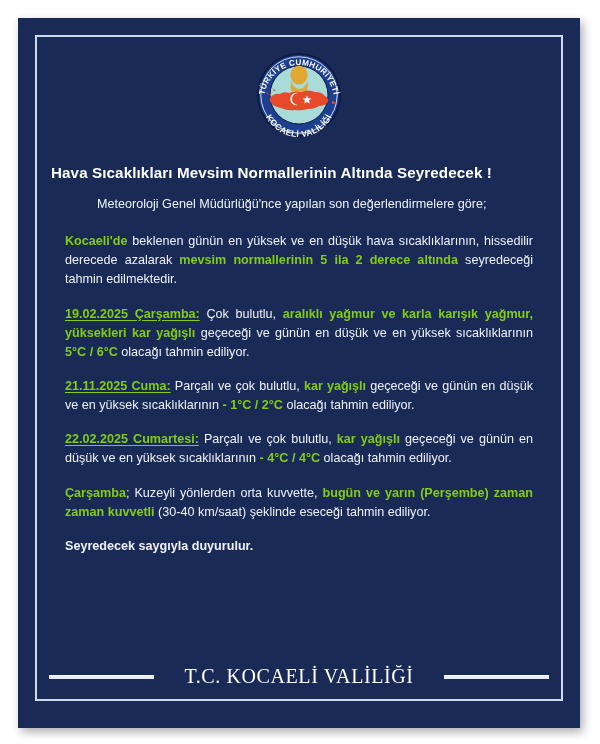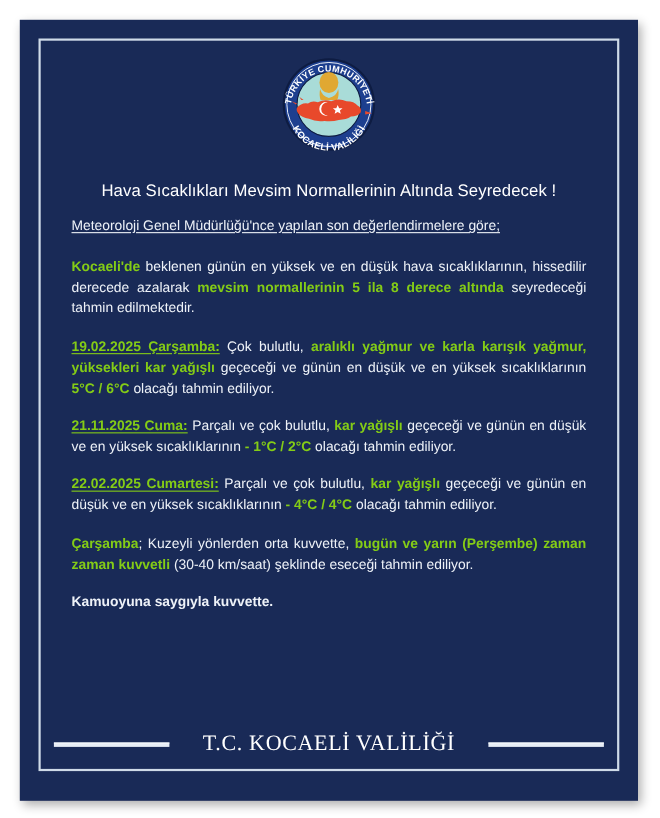--- a/index.html
+++ b/index.html
@@ -62,23 +62,22 @@
     padding-top: 8px;
     padding-bottom: 6px;
   }
   #emblem {
     display: inline-block;
     line-height: 0;
   }
 
   
   .headline {
-    text-align: center;
     color: #ffffff;
-    font-weight: normal;
+    font-weight: bold;
     font-size: 15.2px;
     letter-spacing: 0.1px;
     margin: 12px 0 0 0;
     padding: 0 4px;
   }
 
   
   .body-col {
     padding: 0 18px 0 18px;
     margin-top: 14px;
@@ -88,23 +87,23 @@
     color: #eef2f8;
     font-size: 12.6px;
     line-height: 1.52;
     text-align: justify;
     text-justify: inter-word;
     margin: 0 0 15px 0;
   }
   p.para:last-child { margin-bottom: 0; }
 
   p.lead {
-    text-decoration: underline;
     text-underline-offset: 2px;
     margin-bottom: 18px;
+    margin-left: 32px;
   }
 
   .b { font-weight: bold; color: #84cc16; }
   .u { text-decoration: underline; text-underline-offset: 2px; }
 
   .tight { margin-bottom: 14px; }
 
   
   #footer {
     position: absolute;
@@ -187,32 +186,32 @@
           </svg>
         </span>
       </div>
 
       <h1 class="headline">Hava Sıcaklıkları Mevsim Normallerinin Altında Seyredecek !</h1>
 
       <div class="body-col">
 
         <p class="para lead">Meteoroloji Genel Müdürlüğü'nce yapılan son değerlendirmelere göre;</p>
 
-        <p class="para"><span class="b">Kocaeli'de</span><span> beklenen günün en yüksek ve en düşük hava sıcaklıklarının, hissedilir derecede azalarak </span><span class="b">mevsim normallerinin 5 ila 8 derece altında</span><span> seyredeceği tahmin edilmektedir.</span></p>
+        <p class="para"><span class="b">Kocaeli'de</span><span> beklenen günün en yüksek ve en düşük hava sıcaklıklarının, hissedilir derecede azalarak </span><span class="b">mevsim normallerinin 5 ila 2 derece altında</span><span> seyredeceği tahmin edilmektedir.</span></p>
 
         <p class="para"><span class="b u">19.02.2025 Çarşamba:</span><span> Çok bulutlu, </span><span class="b">aralıklı yağmur ve karla karışık yağmur, yüksekleri kar yağışlı</span><span> geçeceği ve günün en düşük ve en yüksek sıcaklıklarının </span><span class="b">5°C / 6°C</span><span> olacağı tahmin ediliyor.</span></p>
 
 
         <p class="para"><span class="b u">21.11.2025 Cuma:</span><span> Parçalı ve çok bulutlu, </span><span class="b">kar yağışlı</span><span> geçeceği ve günün en düşük ve en yüksek sıcaklıklarının </span><span class="b">- 1°C / 2°C</span><span> olacağı tahmin ediliyor.</span></p>
 
         <p class="para"><span class="b u">22.02.2025 Cumartesi:</span><span> Parçalı ve çok bulutlu, </span><span class="b">kar yağışlı</span><span> geçeceği ve günün en düşük ve en yüksek sıcaklıklarının </span><span class="b">- 4°C / 4°C</span><span> olacağı tahmin ediliyor.</span></p>
 
         <p class="para tight"><span class="b">Çarşamba</span><span>; Kuzeyli yönlerden orta kuvvette, </span><span class="b">bugün ve yarın (Perşembe) zaman zaman kuvvetli</span><span> (30-40 km/saat) şeklinde eseceği tahmin ediliyor.</span></p>
 
-        <p class="para b">Kamuoyuna saygıyla kuvvette.</p>
+        <p class="para b">Seyredecek saygıyla duyurulur.</p>
 
       </div>
 
       <div id="footer">
         <span class="rule"></span>
         <span id="footer-text">T.C. KOCAELİ VALİLİĞİ</span>
         <span class="rule"></span>
       </div>
 
     </div>

